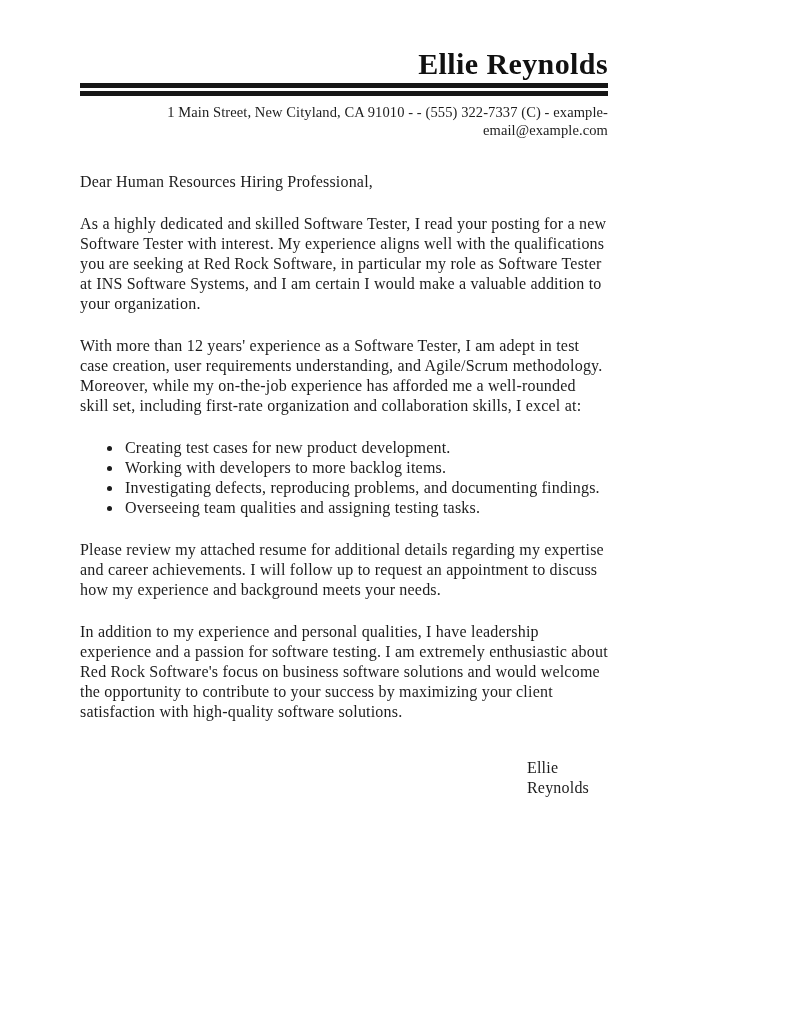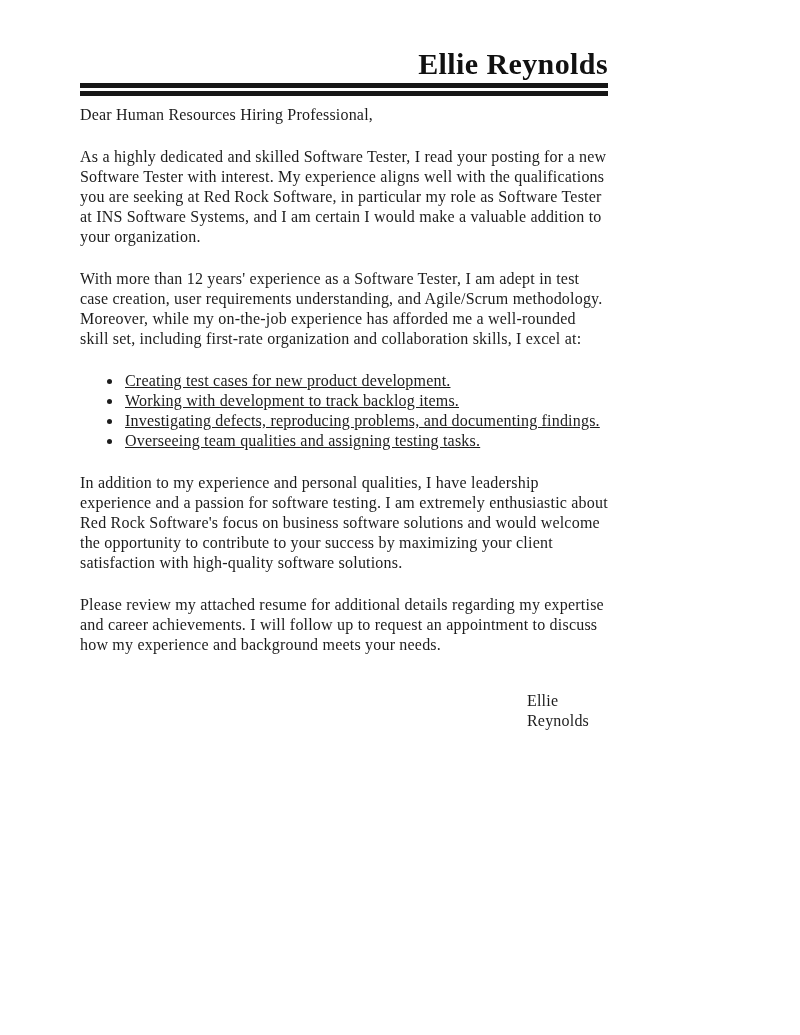--- a/index.html
+++ b/index.html
@@ -36,29 +36,28 @@
     margin-top: 2px;
   }
   .contact {
     margin: 7px 0 0 0;
     text-align: right;
     font-size: 14.5px;
     line-height: 18px;
     letter-spacing: 0.1px;
   }
   .salutation {
-    margin: 9px 0 0 0;
+    margin: 33px 0 0 0;
   }
   p.body-para {
     margin: 22px 0;
   }
   ul.skills {
     margin: 16px 0;
     padding-left: 43px;
-    text-decoration: underline;
   }
   ul.skills li {
     margin: 0;
     padding-left: 2px;
   }
   .closing {
     margin: 33px 0 0 447px;
   }
   .signature {
     margin-top: 36px;
@@ -66,36 +65,37 @@
 </style>
 </head>
 <body>
 
 <div class="page">
 
   <h1 class="name">Ellie Reynolds</h1>
 
   <div class="double-rule"></div>
 
+  <div class="contact">1 Main Street, New Cityland, CA 91010 - - (555) 322-7337 (C) - example-email@example.com</div>
 
   <p class="salutation">Dear Human Resources Hiring Professional,</p>
 
   <p class="body-para">As a highly dedicated and skilled Software Tester, I read your posting for a new Software Tester with interest. My experience aligns well with the qualifications you are seeking at Red Rock Software, in particular my role as Software Tester at INS Software Systems, and I am certain I would make a valuable addition to your organization.</p>
 
   <p class="body-para">With more than 12 years' experience as a Software Tester, I am adept in test case creation, user requirements understanding, and Agile/Scrum methodology. Moreover, while my on-the-job experience has afforded me a well-rounded skill set, including first-rate organization and collaboration skills, I excel at:</p>
 
   <ul class="skills">
     <li>Creating test cases for new product development.</li>
-    <li>Working with development to track backlog items.</li>
+    <li>Working with developers to more backlog items.</li>
     <li>Investigating defects, reproducing problems, and documenting findings.</li>
     <li>Overseeing team qualities and assigning testing tasks.</li>
   </ul>
 
+  <p class="body-para">Please review my attached resume for additional details regarding my expertise and career achievements. I will follow up to request an appointment to discuss how my experience and background meets your needs.</p>
+
   <p class="body-para">In addition to my experience and personal qualities, I have leadership experience and a passion for software testing. I am extremely enthusiastic about Red Rock Software's focus on business software solutions and would welcome the opportunity to contribute to your success by maximizing your client satisfaction with high-quality software solutions.</p>
-
-  <p class="body-para">Please review my attached resume for additional details regarding my expertise and career achievements. I will follow up to request an appointment to discuss how my experience and background meets your needs.</p>
 
 
   <div class="closing">
     <div class="signature">Ellie Reynolds</div>
   </div>
 
 </div>
 
 </body></html>

